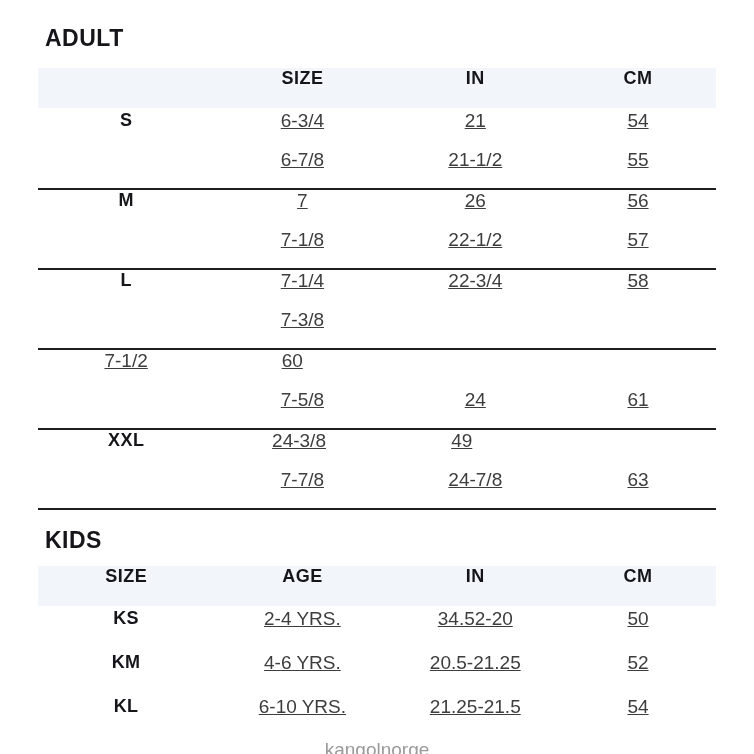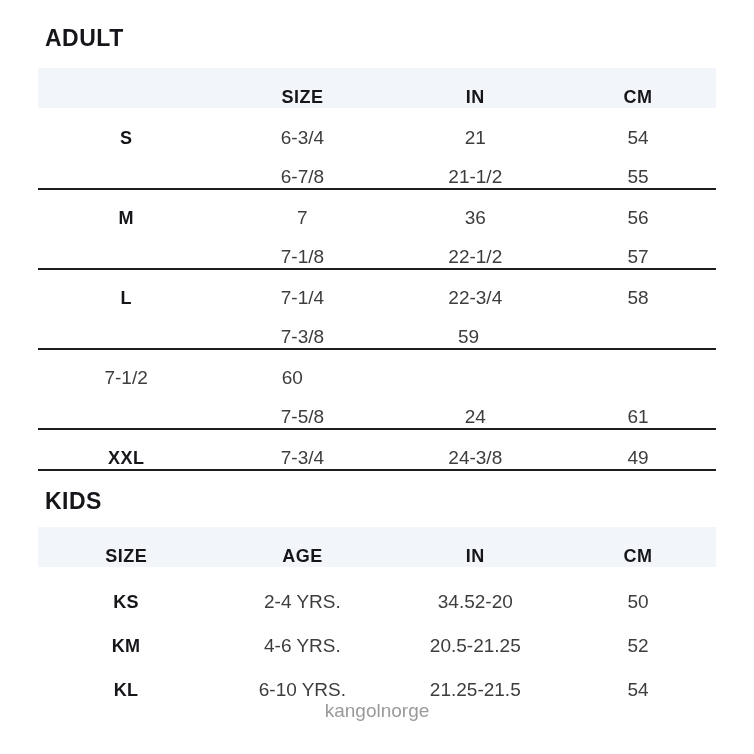--- a/index.html
+++ b/index.html
@@ -19,21 +19,21 @@
     font-weight: 700;
     letter-spacing: 0.5px;
     color: #15151a;
     margin-left: 7px;
   }
   .section-title.adult { margin-bottom: 16px; }
   .section-title.kids { margin-top: 16px; margin-bottom: 12px; }
 
   .table { width: 100%; }
 
-  .trow { display: flex; width: 100%; align-items: flex-end; }
+  .trow { display: flex; width: 100%; align-items: flex-start; }
 
   .cell { text-align: center; }
   .c1 { width: 26%; }
   .c2 { width: 26%; }
   .c3 { width: 25%; }
   .c4 { width: 23%; }
 
   .thead {
     background: #f2f5f9;
     height: 40px;
@@ -54,20 +54,21 @@
   .label-cell {
     font-weight: 700;
     font-size: 18px;
     letter-spacing: 0.5px;
     color: #15151a;
   }
   .value-cell {
     font-weight: 300;
     font-size: 19px;
     color: #3d3d3d;
+    text-decoration: underline;
   }
 
   .brand-footer {
     text-align: center;
     font-size: 19px;
     line-height: 20px;
     color: #9a9a9a;
     font-weight: 400;
   }
 </style>
@@ -98,64 +99,68 @@
         <div class="cell c2 value-cell">6-7/8</div>
         <div class="cell c3 value-cell">21-1/2</div>
         <div class="cell c4 value-cell">55</div>
       </div>
     </div>
 
     <div class="group">
       <div class="trow data-row">
         <div class="cell c1 label-cell">M</div>
         <div class="cell c2 value-cell">7</div>
-        <div class="cell c3 value-cell">36</div>
+        <div class="cell c3 value-cell">26</div>
         <div class="cell c4 value-cell">56</div>
       </div>
       <div class="trow data-row">
         <div class="cell c1 label-cell"></div>
         <div class="cell c2 value-cell">7-1/8</div>
         <div class="cell c3 value-cell">22-1/2</div>
         <div class="cell c4 value-cell">57</div>
       </div>
     </div>
 
     <div class="group">
       <div class="trow data-row">
         <div class="cell c1 label-cell">L</div>
         <div class="cell c2 value-cell">7-1/4</div>
         <div class="cell c3 value-cell">22-3/4</div>
         <div class="cell c4 value-cell">58</div>
       </div>
       <div class="trow data-row">
         <div class="cell c1 label-cell"></div>
         <div class="cell c2 value-cell">7-3/8</div>
-        <div class="cell c4 value-cell">59</div>
       </div>
     </div>
 
     <div class="group">
       <div class="trow data-row">
         <div class="cell c2 value-cell">7-1/2</div>
         <div class="cell c4 value-cell">60</div>
       </div>
       <div class="trow data-row">
         <div class="cell c1 label-cell"></div>
         <div class="cell c2 value-cell">7-5/8</div>
         <div class="cell c3 value-cell">24</div>
         <div class="cell c4 value-cell">61</div>
       </div>
     </div>
 
     <div class="group">
       <div class="trow data-row">
         <div class="cell c1 label-cell">XXL</div>
-        <div class="cell c2 value-cell">7-3/4</div>
         <div class="cell c3 value-cell">24-3/8</div>
         <div class="cell c4 value-cell">49</div>
+      </div>
+      <div class="trow data-row">
+        <div class="cell c1 label-cell"></div>
+        <div class="cell c2 value-cell">7-7/8</div>
+        <div class="cell c3 value-cell">24-7/8</div>
+        <div class="cell c4 value-cell">63</div>
       </div>
     </div>
   </div>
 
   <div class="section-title kids">KIDS</div>
 
   <div class="table kids-table">
     <div class="trow thead">
       <div class="cell c1">SIZE</div>
       <div class="cell c2">AGE</div>

